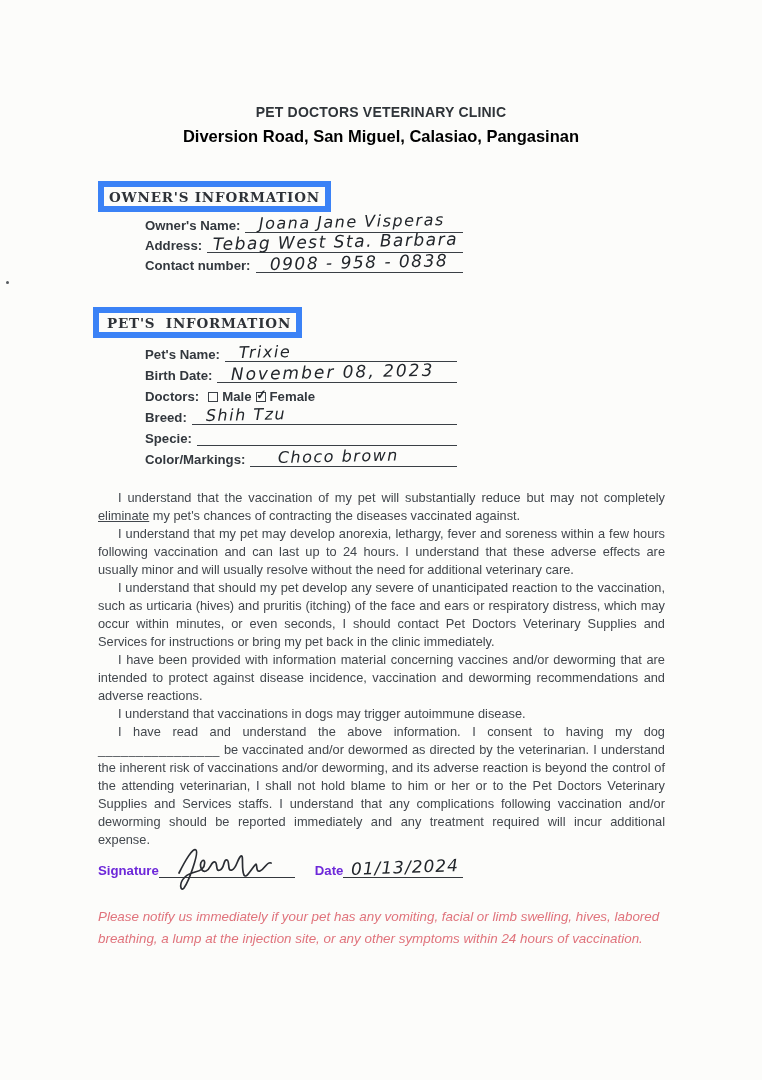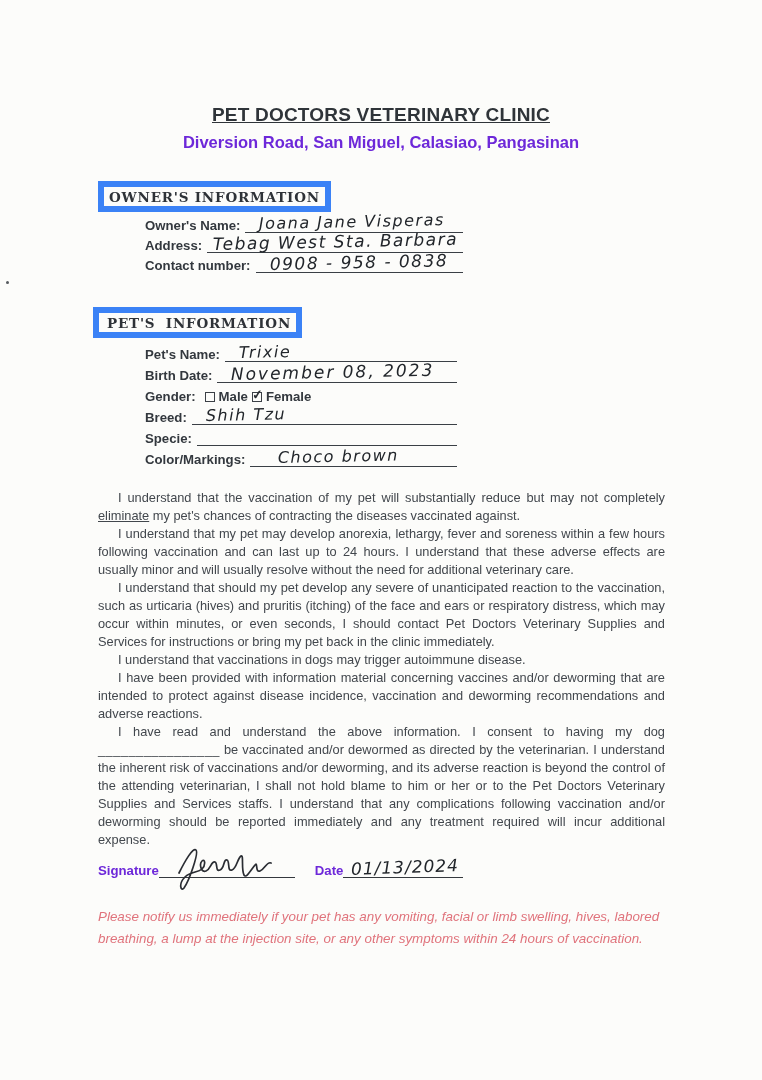--- a/index.html
+++ b/index.html
@@ -5,22 +5,22 @@
   html,body{margin:0;padding:0;background:#e8e8e6;}
   .page{
     position:relative;width:762px;height:1080px;margin:0 auto;
     background:#fcfcfa;
     font-family:"Liberation Sans",sans-serif;
     color:#44494f;overflow:hidden;
     box-shadow:0 0 6px rgba(0,0,0,.15);
   }
   
   .titleblock{position:absolute;top:104px;left:0;width:100%;text-align:center;}
-  .clinic-name{font-size:19px;font-weight:bold;color:#2f3439;letter-spacing:.2px;text-decoration:underline;}
-  .clinic-address{font-size:16.5px;font-weight:bold;color:#6d28d9;margin-top:7px;}
+  .clinic-name{font-size:14px;font-weight:bold;color:#2f3439;letter-spacing:.2px;}
+  .clinic-address{font-size:16.5px;font-weight:bold;color:#000000;margin-top:7px;}
   
   .boxhead{
     display:inline-block;border:6px solid #3b82f6;padding:2px 5px 1px 5px;
     font-family:"DejaVu Serif",serif;font-weight:bold;font-size:13.5px;
     color:#2e3237;letter-spacing:.8px;background:transparent;
   }
   .boxhead.wide{word-spacing:5px;padding-left:8px;}
   
   .fields{position:absolute;}
   .frow{display:flex;align-items:flex-end;height:20px;position:relative;}
@@ -115,21 +115,21 @@
           <span class="hw">Trixie</span>
         </span>
     </div>
     <div class="frow">
       <span class="flabel">Birth Date:</span>
       <span class="fline">
           <span class="hw" style="font-size:17px;letter-spacing:2px;">November 08, 2023</span>
         </span>
     </div>
     <div class="frow gender-row">
-      <span class="flabel">Gender:</span>
+      <span class="flabel">Doctors:</span>
       <span class="cb">
         <span class="box"></span>
         <span>Male</span>
       </span>
       <span class="cb">
         <span class="box checked"></span>
         <span>Female</span>
       </span>
     </div>
     <div class="frow">
@@ -149,22 +149,22 @@
       <span class="fline">
           <span class="hw" style="left:28px;">Choco brown</span>
         </span>
     </div>
   </div>
 
   <div class="bodytext">
     <p><span>I understand that the vaccination of my pet will substantially reduce but may not completely </span><span class="u">eliminate</span><span> my pet's chances of contracting the diseases vaccinated against.</span></p>
     <p>I understand that my pet may develop anorexia, lethargy, fever and soreness within a few hours following vaccination and can last up to 24 hours. I understand that these adverse effects are usually minor and will usually resolve without the need for additional veterinary care.</p>
     <p>I understand that should my pet develop any severe of unanticipated reaction to the vaccination, such as urticaria (hives) and pruritis (itching) of the face and ears or respiratory distress, which may occur within minutes, or even seconds, I should contact Pet Doctors Veterinary Supplies and Services for instructions or bring my pet back in the clinic immediately.</p>
+    <p>I have been provided with information material concerning vaccines and/or deworming that are intended to protect against disease incidence, vaccination and deworming recommendations and adverse reactions.</p>
     <p>I understand that vaccinations in dogs may trigger autoimmune disease.</p>
-    <p>I have been provided with information material concerning vaccines and/or deworming that are intended to protect against disease incidence, vaccination and deworming recommendations and adverse reactions.</p>
     <p><span>I have read and understand the above information. I consent to having my dog </span><span class="blank">________________</span><span> be vaccinated and/or dewormed as directed by the veterinarian. I understand the inherent risk of vaccinations and/or deworming, and its adverse reaction is beyond the control of the attending veterinarian, I shall not hold blame to him or her or to the Pet Doctors Veterinary Supplies and Services staffs. I understand that any complications following vaccination and/or deworming should be reported immediately and any treatment required will incur additional expense.</span></p>
   </div>
 
   <div class="sigrow">
     <span class="siglabel">Signature</span>
     <span class="sigline">
       <svg class="scribble" width="128" height="48" viewBox="0 0 128 48">
         <path d="M14,30 C20,18 28,4 31,7 C34,10 24,38 19,45 C16,49 13,41 20,34 C26,28 33,30 37,26 C41,22 40,15 37,18 C34,21 36,30 41,28 C46,26 46,18 50,19 C53,20 50,29 55,27 C60,25 58,16 62,17 C65,18 62,29 67,27 C72,25 72,16 76,13 C79,11 76,26 79,32 C81,36 86,27 90,22 C93,18 90,30 95,28 C100,26 102,18 106,20" stroke="#2a2d33" stroke-width="1.7" fill="none" stroke-linecap="round"></path>
       </svg>
     </span>

